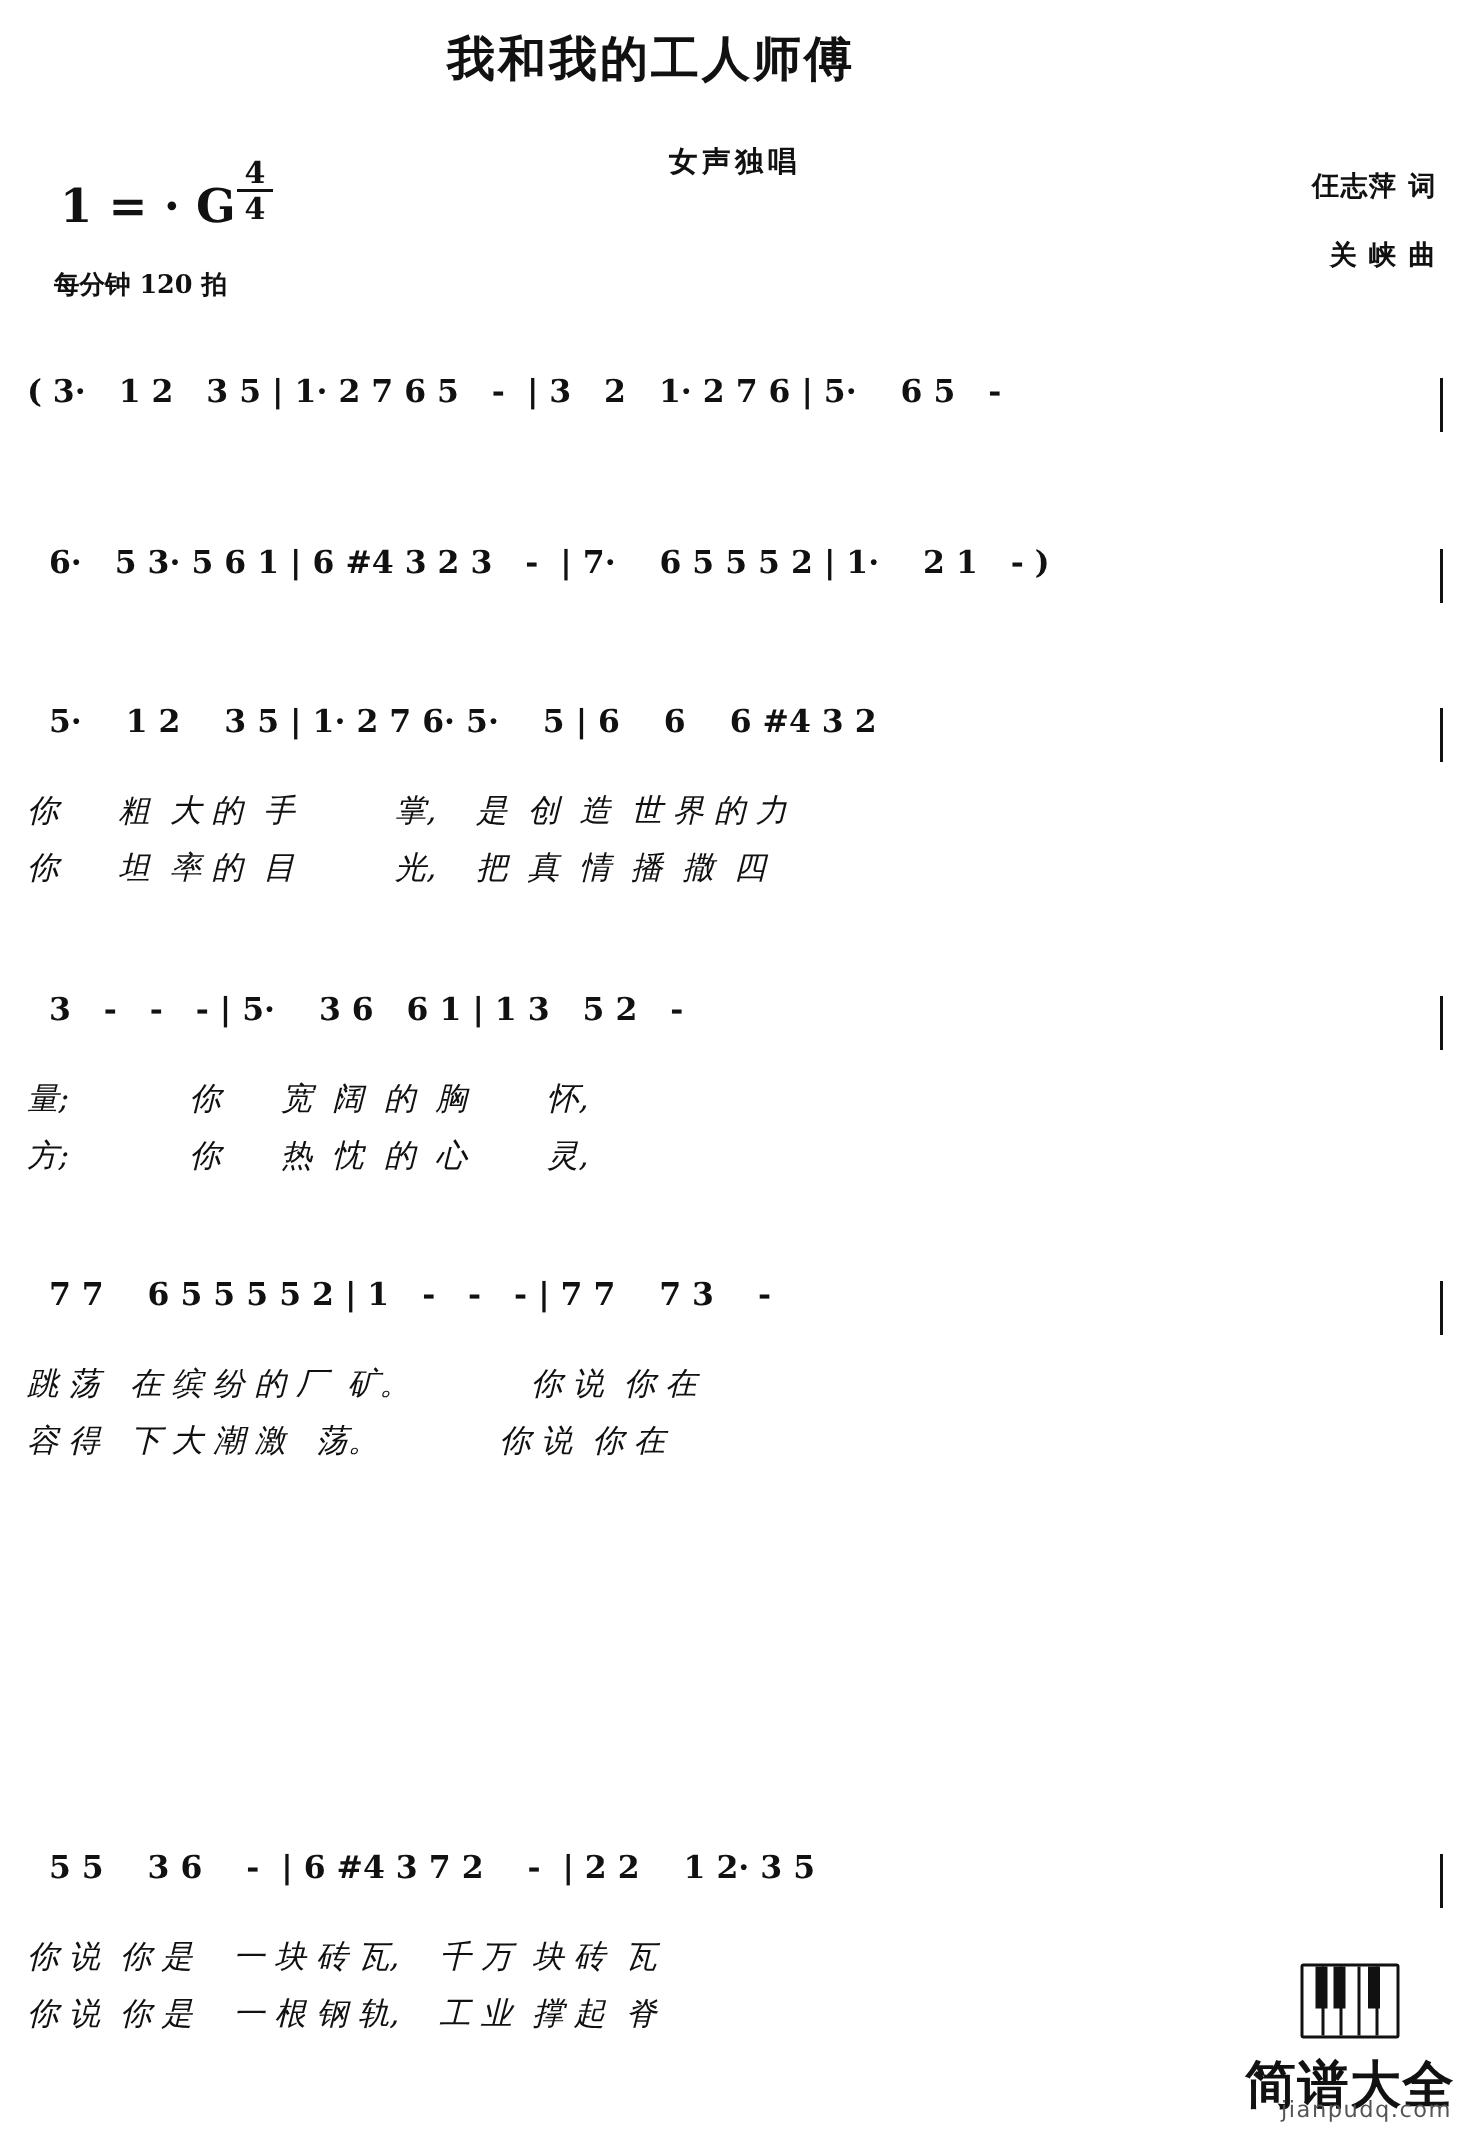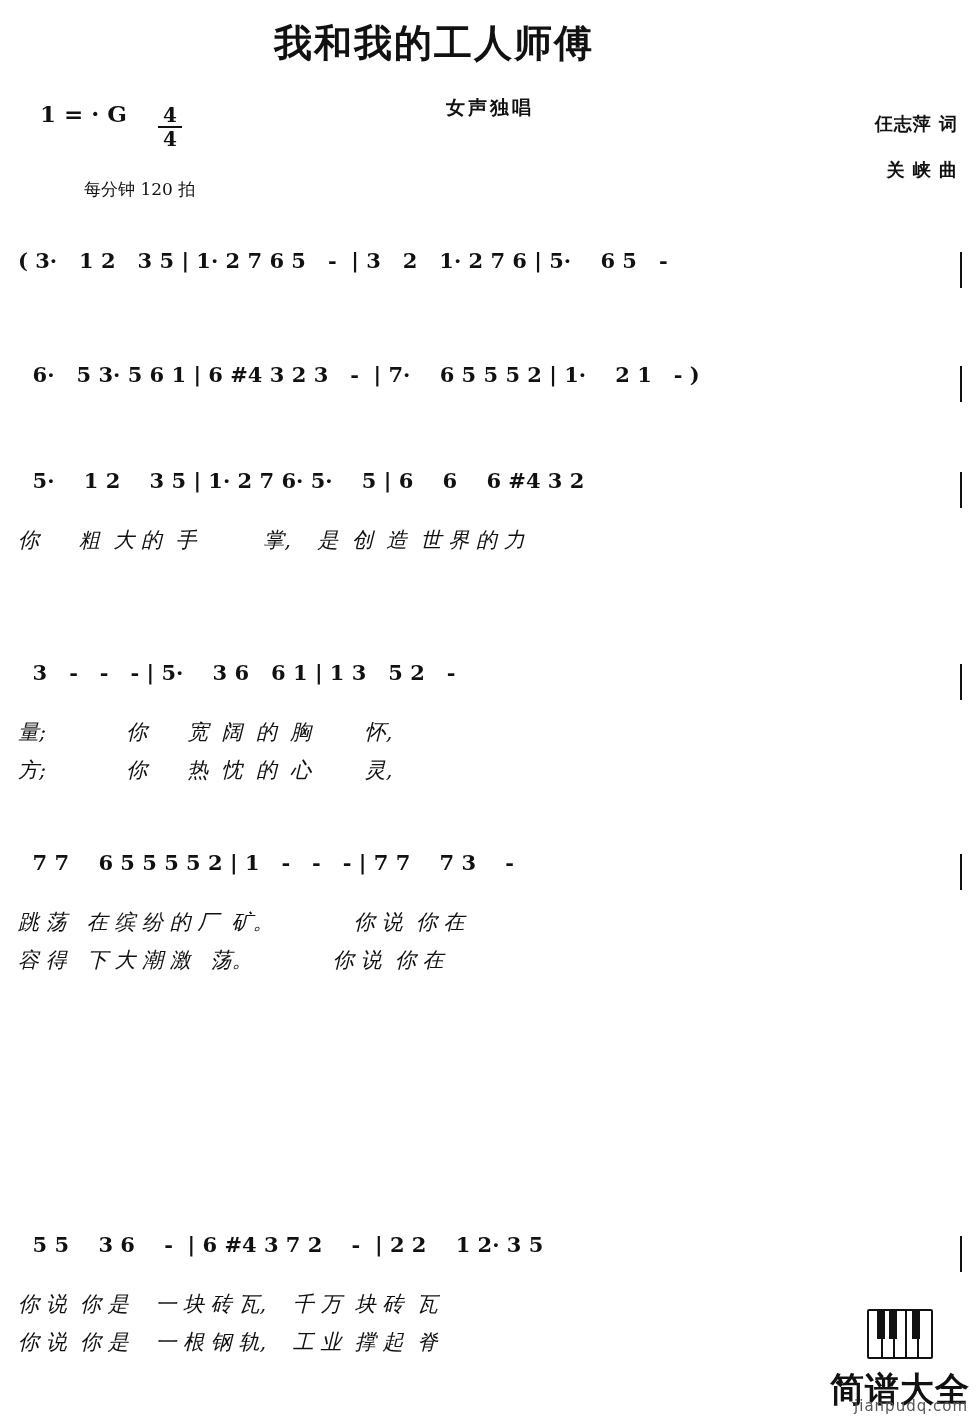--- a/index.html
+++ b/index.html
@@ -9,45 +9,45 @@
     font-family:"DejaVu Serif", serif;
     color:#111;
     position:relative;
     overflow:hidden;
   }
   .sheet{position:relative;width:980px;height:1421px;}
 
   .title{
     position:absolute;top:18px;left:0;width:868px;
     text-align:center;
-    font-size:38px;font-weight:bold;
+    font-size:32px;font-weight:bold;
     font-family:"DejaVu Serif", serif;
     letter-spacing:2px;
   }
   .subtitle{
     position:absolute;top:95px;left:0;width:980px;
     text-align:center;
     font-size:19px;font-weight:bold;
     letter-spacing:3px;
   }
   .key-sig{
-    position:absolute;left:40px;top:100px;
-    font-size:23px;font-weight:bold;
+    position:absolute;left:40px;top:120px;
+    font-size:31px;font-weight:bold;
   }
   .meter{
     position:absolute;left:152px;top:105px;
     width:36px;text-align:center;
     font-size:20px;font-weight:bold;
     line-height:1.0;
   }
   .meter .top{display:block;border-bottom:0px;}
   .meter .bot{display:block;}
   .tempo{
     position:absolute;left:36px;top:178px;
-    font-size:17px;font-weight:normal;margin-left:48px;
+    font-size:17px;font-weight:bold;
   }
   .credit-lyr{
     position:absolute;right:22px;top:112px;
     font-size:18px;font-weight:bold;letter-spacing:1px;
   }
   .credit-comp{
     position:absolute;right:22px;top:158px;
     font-size:18px;font-weight:bold;letter-spacing:1px;text-align:center;
   }
 
@@ -123,20 +123,21 @@
 
   <div class="system" style="top:362px;">
     <div class="sysrule"></div>
     <div class="notes">  6·   5 3· 5 6 1 | 6 #4 3 2 3   -  | 7·    6 5 5 5 2 | 1·    2 1   - )</div>
   </div>
 
   <div class="system" style="top:468px;">
     <div class="sysrule"></div>
     <div class="notes">  5·    1 2    3 5 | 1· 2 7 6· 5·    5 | 6    6    6 #4 3 2</div>
     <div class="lyricline">你      粗  大 的  手          掌,    是  创  造  世 界 的 力</div>
+    <div class="lyricline">你      坦  率 的  目          光,    把  真  情  播  撒  四</div>
   </div>
 
   <div class="system" style="top:660px;">
     <div class="sysrule"></div>
     <div class="notes">  3   -   -   - | 5·    3 6   6 1 | 1 3   5 2   -</div>
     <div class="lyricline">量;            你      宽  阔  的  胸        怀,</div>
     <div class="lyricline">方;            你      热  忱  的  心        灵,</div>
   </div>
 
   <div class="system" style="top:850px;">

